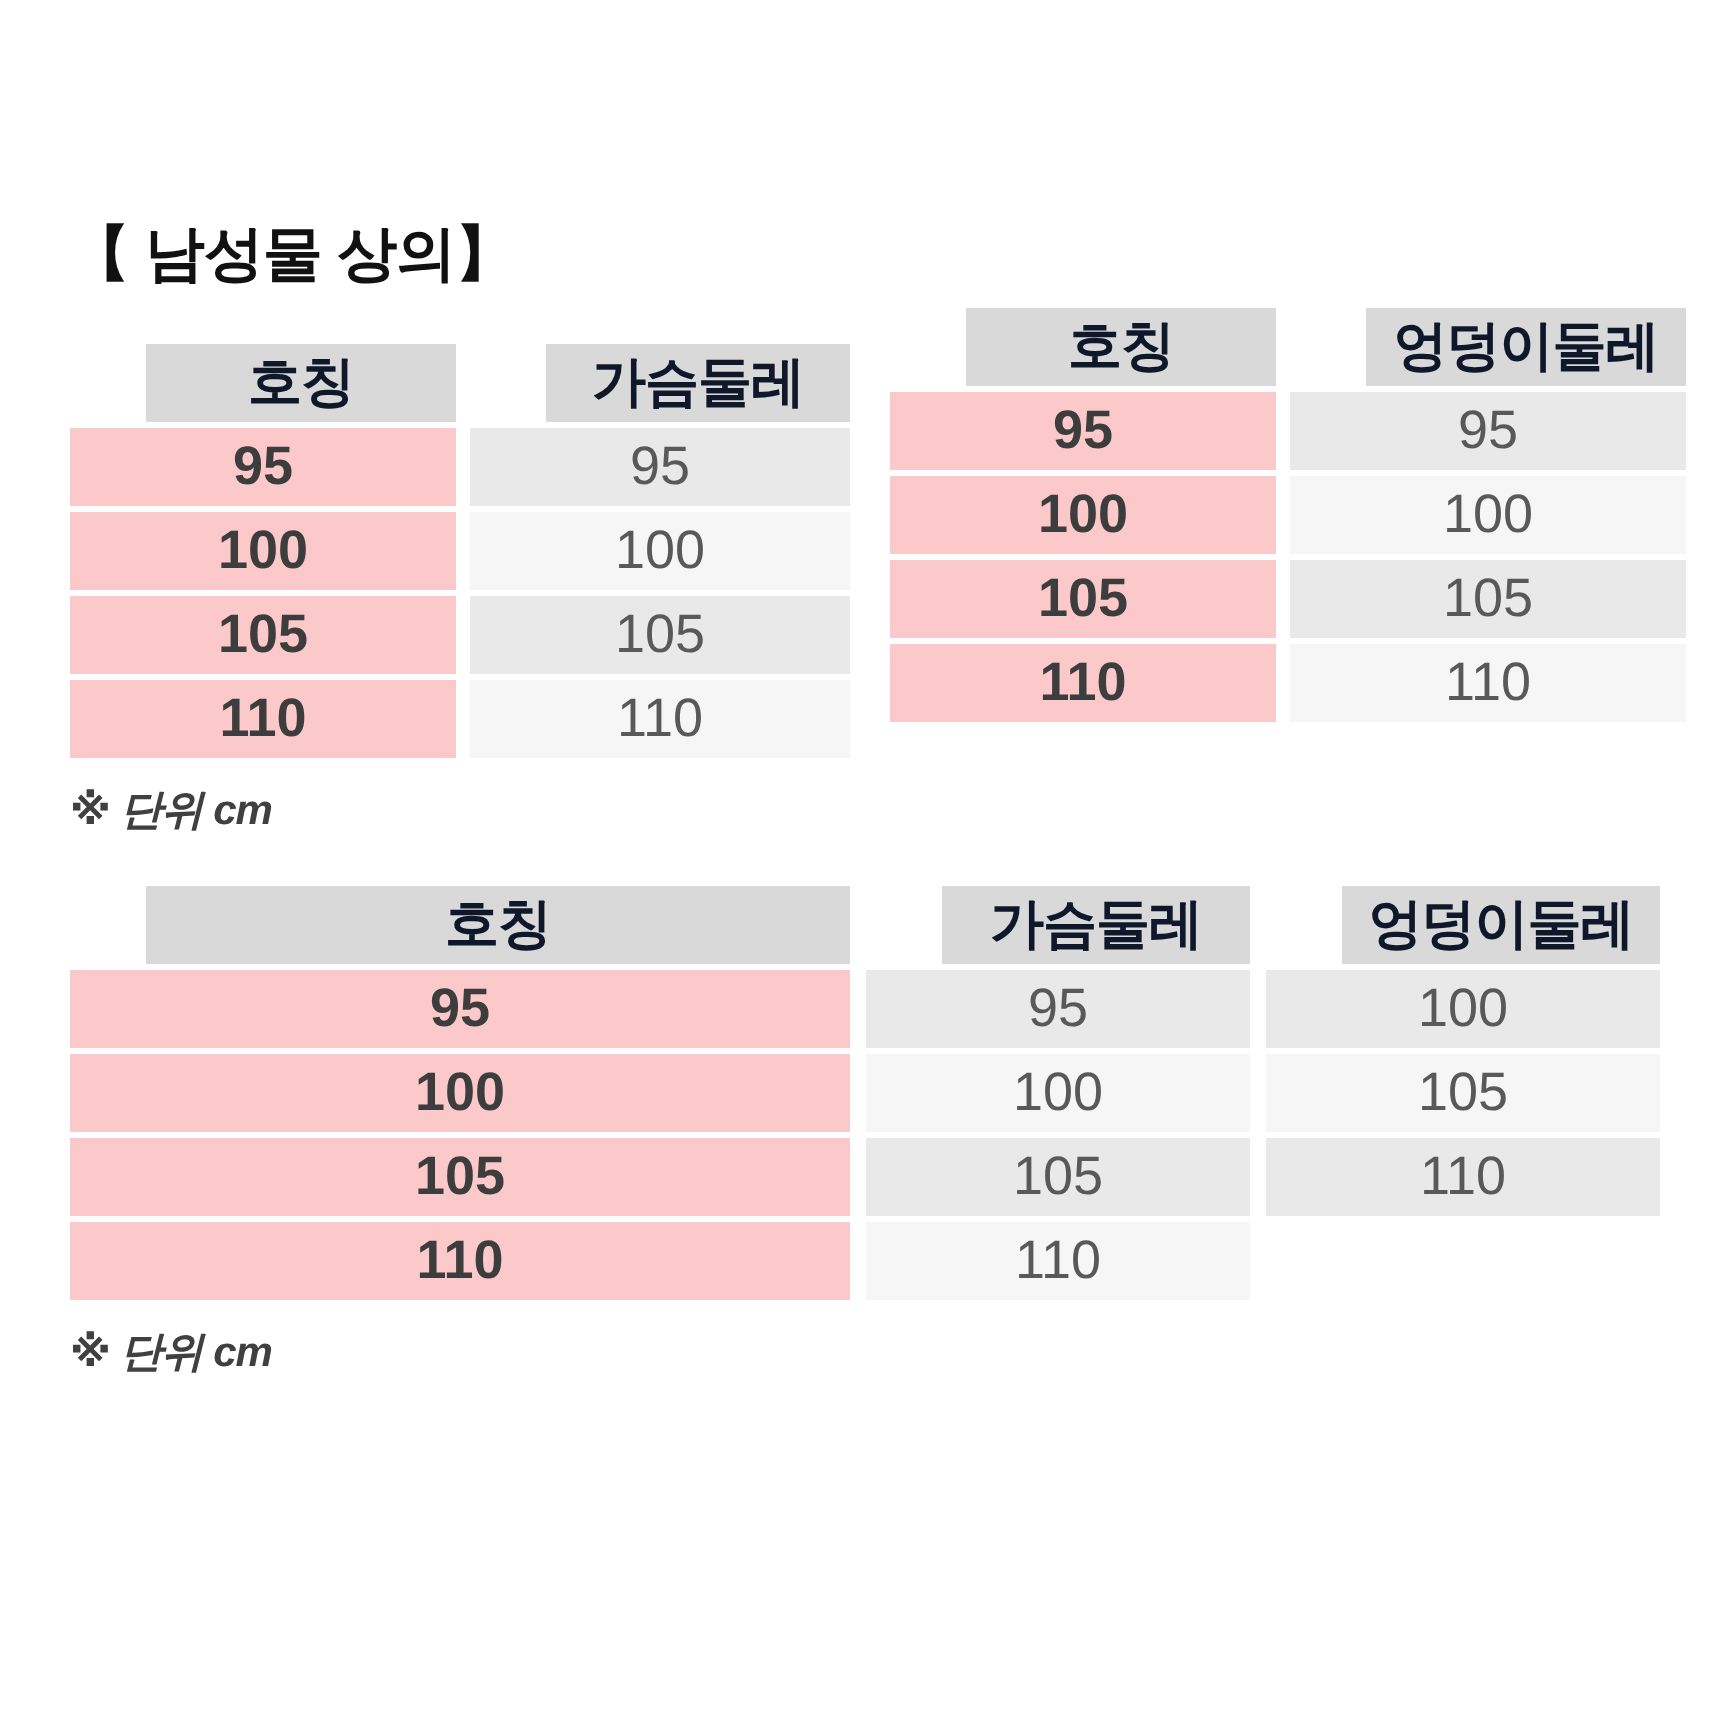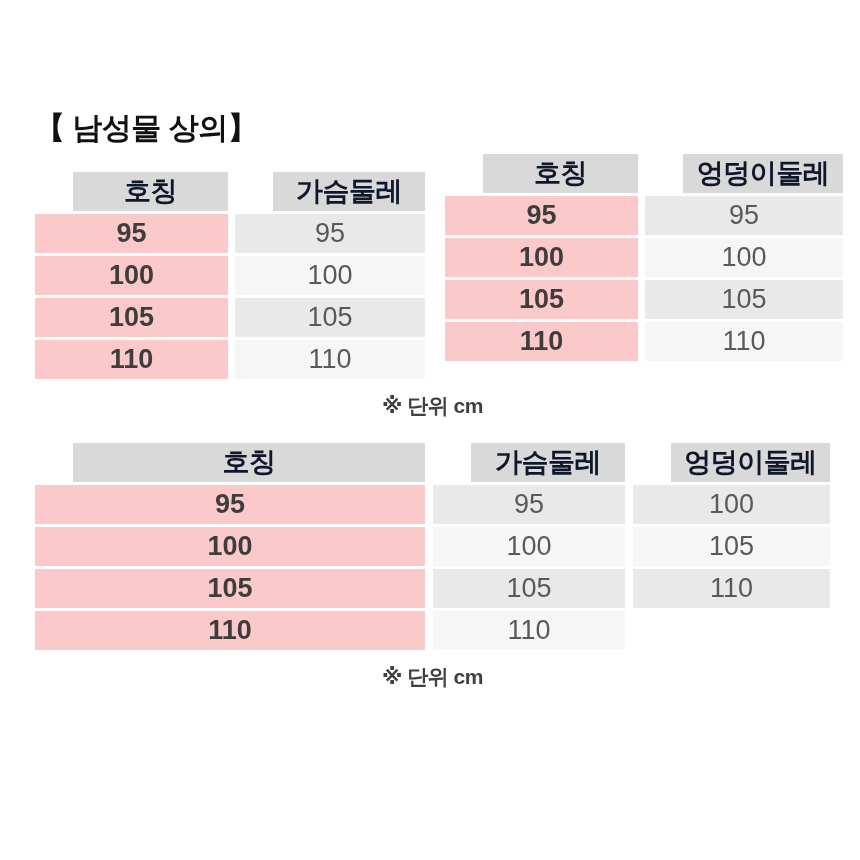--- a/index.html
+++ b/index.html
@@ -66,26 +66,27 @@
   }
   .cell.val {
     font-weight: 400;
     color: #595959;
   }
   .cell.val.odd  { background: #e9e9e9; }
   .cell.val.even { background: #f6f6f6; }
   .unit-note {
     margin-top: 14px;
     width: 795px;
-    text-align: center;
+    text-align: left;
     font-size: 21px;
     line-height: 26px;
     font-weight: 700;
     color: #404040;
     letter-spacing: -0.5px;
+    font-style: italic;
   }
   .set-title {
     margin-top: 37px;
   }
 </style>
 </head>
 <body>
 
 <div class="page">
 

